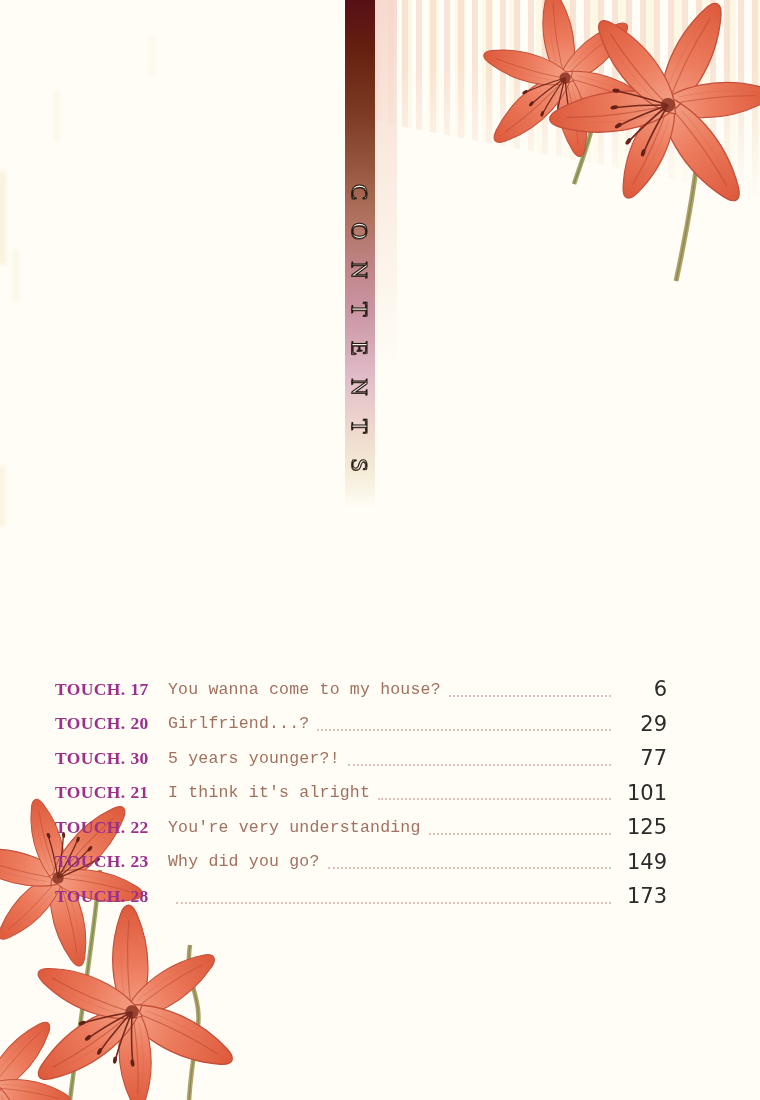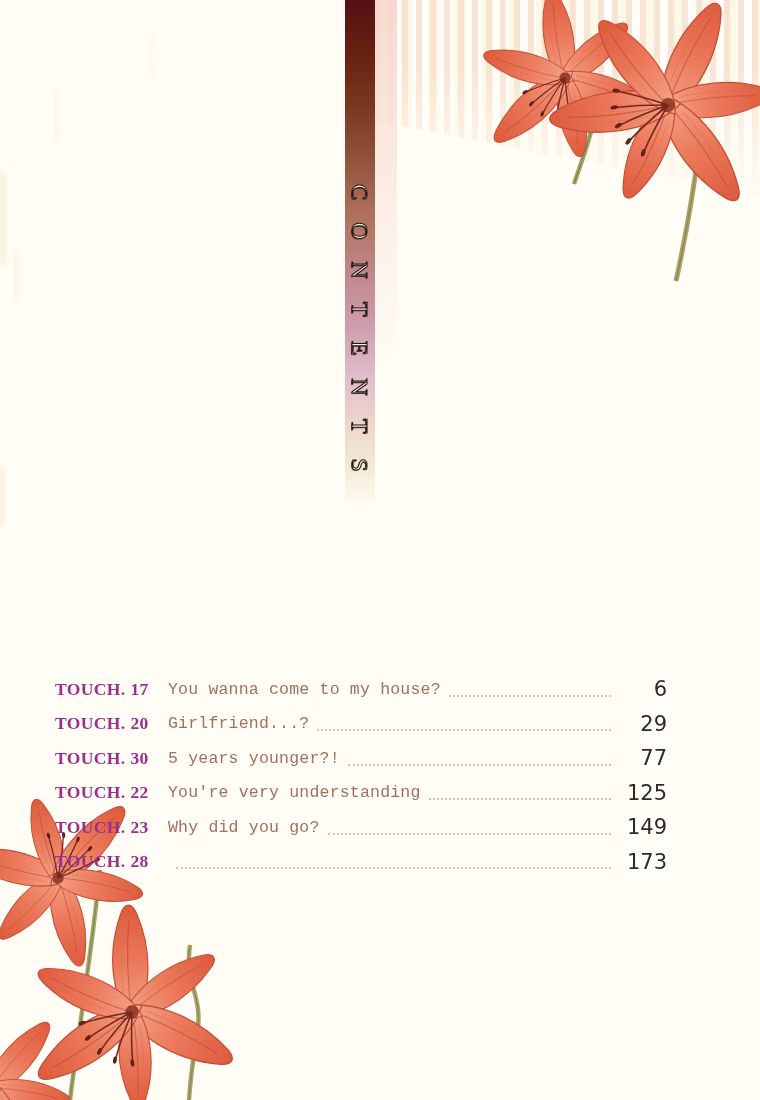--- a/index.html
+++ b/index.html
@@ -167,20 +167,26 @@
     </div>
 
 
     <div class="toc-row">
       <span class="chap">TOUCH. 30</span>
       <span class="ttl">5 years younger?!</span>
       <span class="leader"></span>
       <span class="pagenum">77</span>
     </div>
 
+    <div class="toc-row">
+      <span class="chap">TOUCH. 21</span>
+      <span class="ttl">I think it's alright</span>
+      <span class="leader"></span>
+      <span class="pagenum">101</span>
+    </div>
 
     <div class="toc-row">
       <span class="chap">TOUCH. 22</span>
       <span class="ttl">You're very understanding</span>
       <span class="leader"></span>
       <span class="pagenum">125</span>
     </div>
 
     <div class="toc-row">
       <span class="chap">TOUCH. 23</span>

